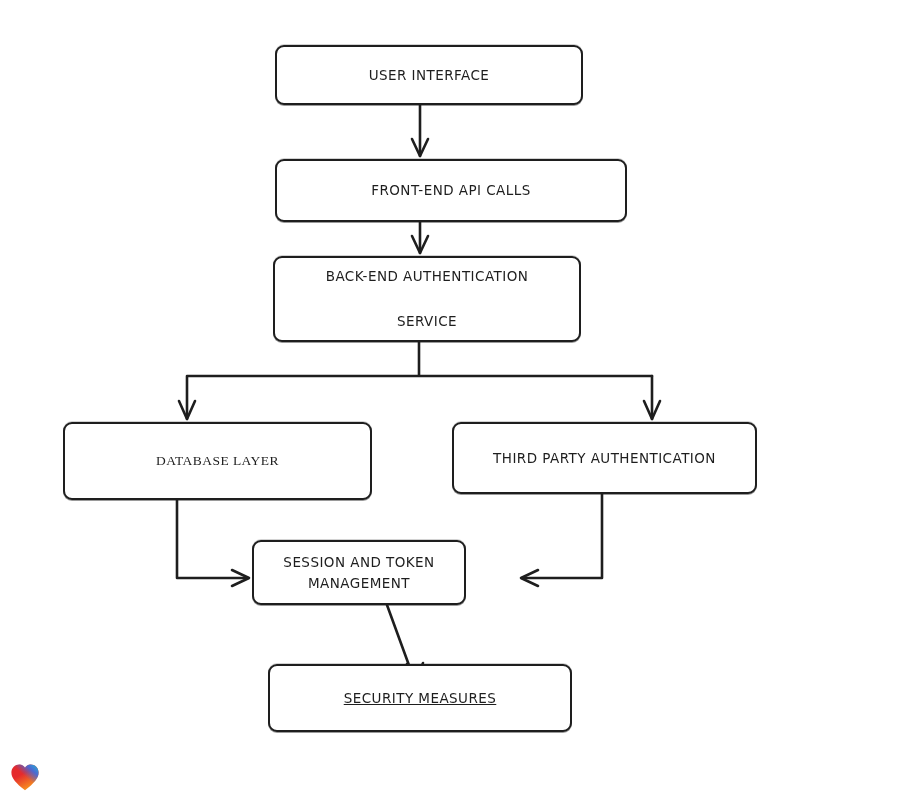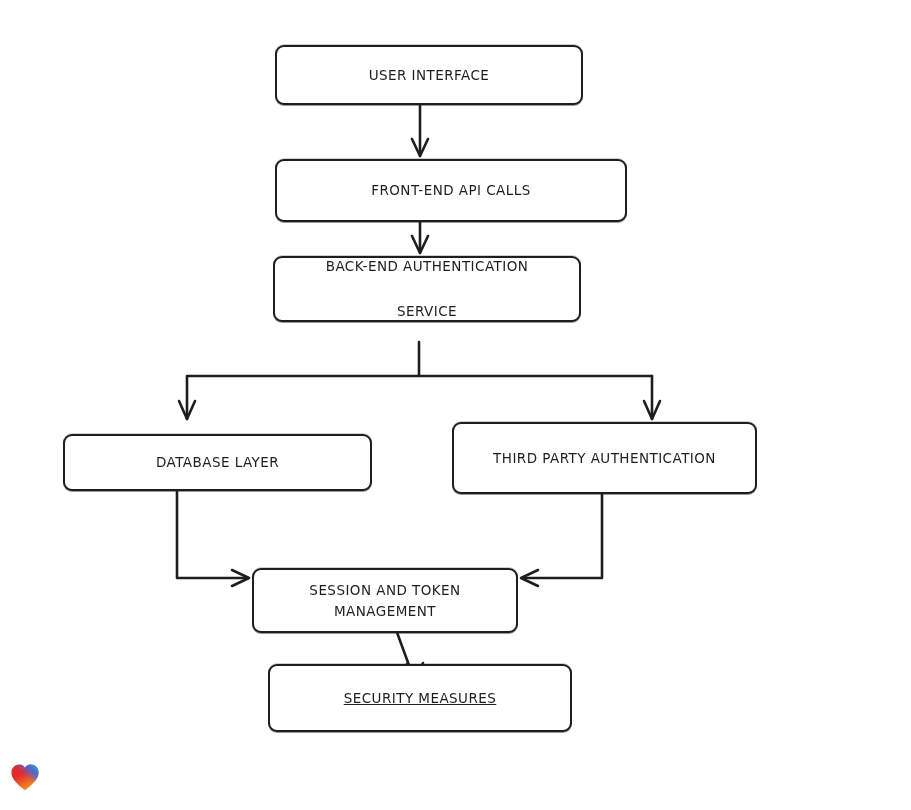--- a/index.html
+++ b/index.html
@@ -65,34 +65,34 @@
   </svg>
 
   <div class="node" style="left:275px;top:45px;width:308px;height:60px;">
     <span class="line">USER INTERFACE</span>
   </div>
 
   <div class="node" style="left:275px;top:159px;width:352px;height:63px;">
     <span class="line">FRONT-END API CALLS</span>
   </div>
 
-  <div class="node" style="left:273px;top:256px;width:308px;height:66px;gap:24px;">
+  <div class="node" style="left:273px;top:256px;width:308px;height:86px;gap:24px;">
     <span class="line">BACK-END AUTHENTICATION</span>
     <span class="line">SERVICE</span>
   </div>
 
-  <div class="node" style="left:63px;top:434px;width:309px;height:57px;">
+  <div class="node" style="left:63px;top:422px;width:309px;height:78px;font-family:Liberation Serif, serif;">
     <span class="line">DATABASE LAYER</span>
   </div>
 
   <div class="node" style="left:452px;top:422px;width:305px;height:72px;">
     <span class="line">THIRD PARTY AUTHENTICATION</span>
   </div>
 
-  <div class="node" style="left:252px;top:540px;width:266px;height:65px;margin-top:28px;">
+  <div class="node" style="left:252px;top:540px;width:214px;height:65px;">
     <span class="line">SESSION AND TOKEN</span>
     <span class="line">MANAGEMENT</span>
   </div>
 
   <div class="node" style="left:268px;top:664px;width:304px;height:68px;text-decoration:underline;">
     <span class="line">SECURITY MEASURES</span>
   </div>
 
   <svg class="logo" viewBox="0 0 24 24" xmlns="http://www.w3.org/2000/svg">
     <defs>

